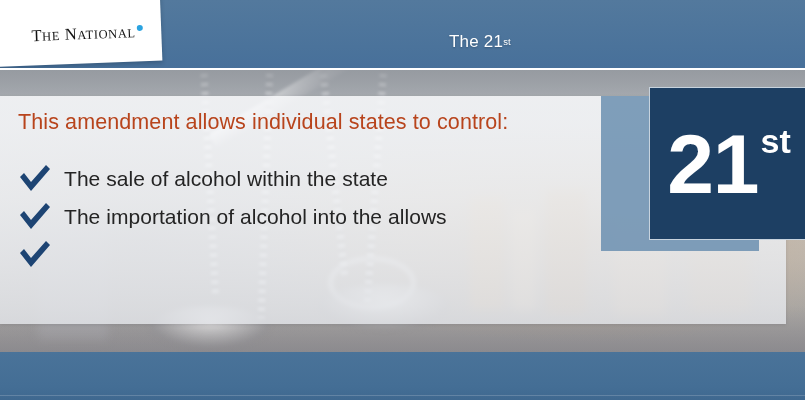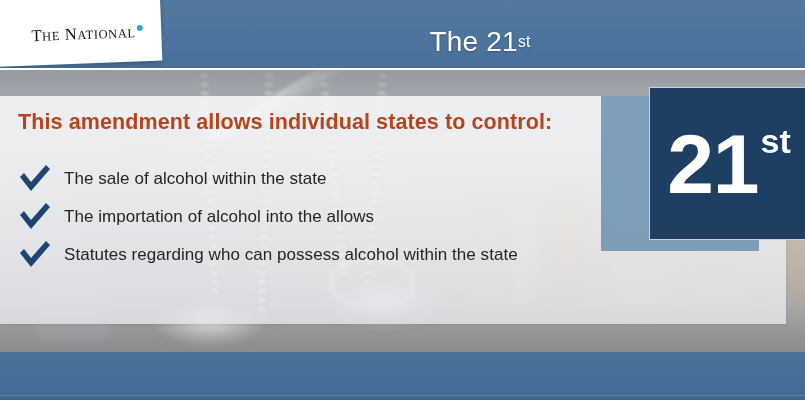--- a/index.html
+++ b/index.html
@@ -167,38 +167,38 @@
     transform: rotate(-2.2deg);
   }
   .header-title {
     position: absolute;
     left: 175px; top: 0;
     width: 610px; height: 84px;
     display: flex;
     align-items: center;
     justify-content: center;
     color: #ffffff;
-    font-size: 28px;
+    font-size: 17px;
     font-weight: 400;
     letter-spacing: .2px;
     text-shadow: 0 1px 2px rgba(15,35,55,0.35);
     white-space: nowrap;
   }
   .header-title sup {
     font-size: .56em;
     vertical-align: super;
     line-height: 0;
   }
 
   
   .lead-heading {
     position: absolute;
     left: 18px; top: 110px;
     font-size: 21.5px;
-    font-weight: bold;
+    font-weight: normal;
     color: #b8441c;
     letter-spacing: .1px;
     white-space: nowrap;
     text-align: center;
   }
   .bullet-list {
     position: absolute;
     left: 18px; top: 160px;
     width: 740px;
     margin: 0; padding: 0;
@@ -210,21 +210,21 @@
     display: flex;
     align-items: center;
   }
   .check-icon {
     flex: 0 0 auto;
     width: 34px; height: 30px;
     margin-right: 12px;
     display: block;
   }
   .bullet-text {
-    font-size: 17px;
+    font-size: 21px;
     color: #242424;
     letter-spacing: .05px;
     white-space: nowrap;
   }
 
   
   .badge-shadow {
     position: absolute;
     left: 601px; top: 96px;
     width: 158px; height: 155px;
@@ -329,21 +329,20 @@
     <li>
       <svg class="check-icon" viewBox="0 0 34 30">
         <path d="M2 13 L6 9 L13 18 L28 1 L32 5 L13 27 Z" fill="#1d4473"></path>
       </svg>
       <span class="bullet-text">The importation of alcohol into the allows</span>
     </li>
     <li>
       <svg class="check-icon" viewBox="0 0 34 30">
         <path d="M2 13 L6 9 L13 18 L28 1 L32 5 L13 27 Z" fill="#1d4473"></path>
       </svg>
-      <span class="bullet-text">Statutes regarding who can possess alcohol within the state</span>
     </li>
   </ul>
 
   <div class="badge-shadow"></div>
   <div class="badge">
     <span class="badge-num">21</span>
       <span class="badge-ord">st</span>
   </div>
 
   <div class="bottom-bar">

